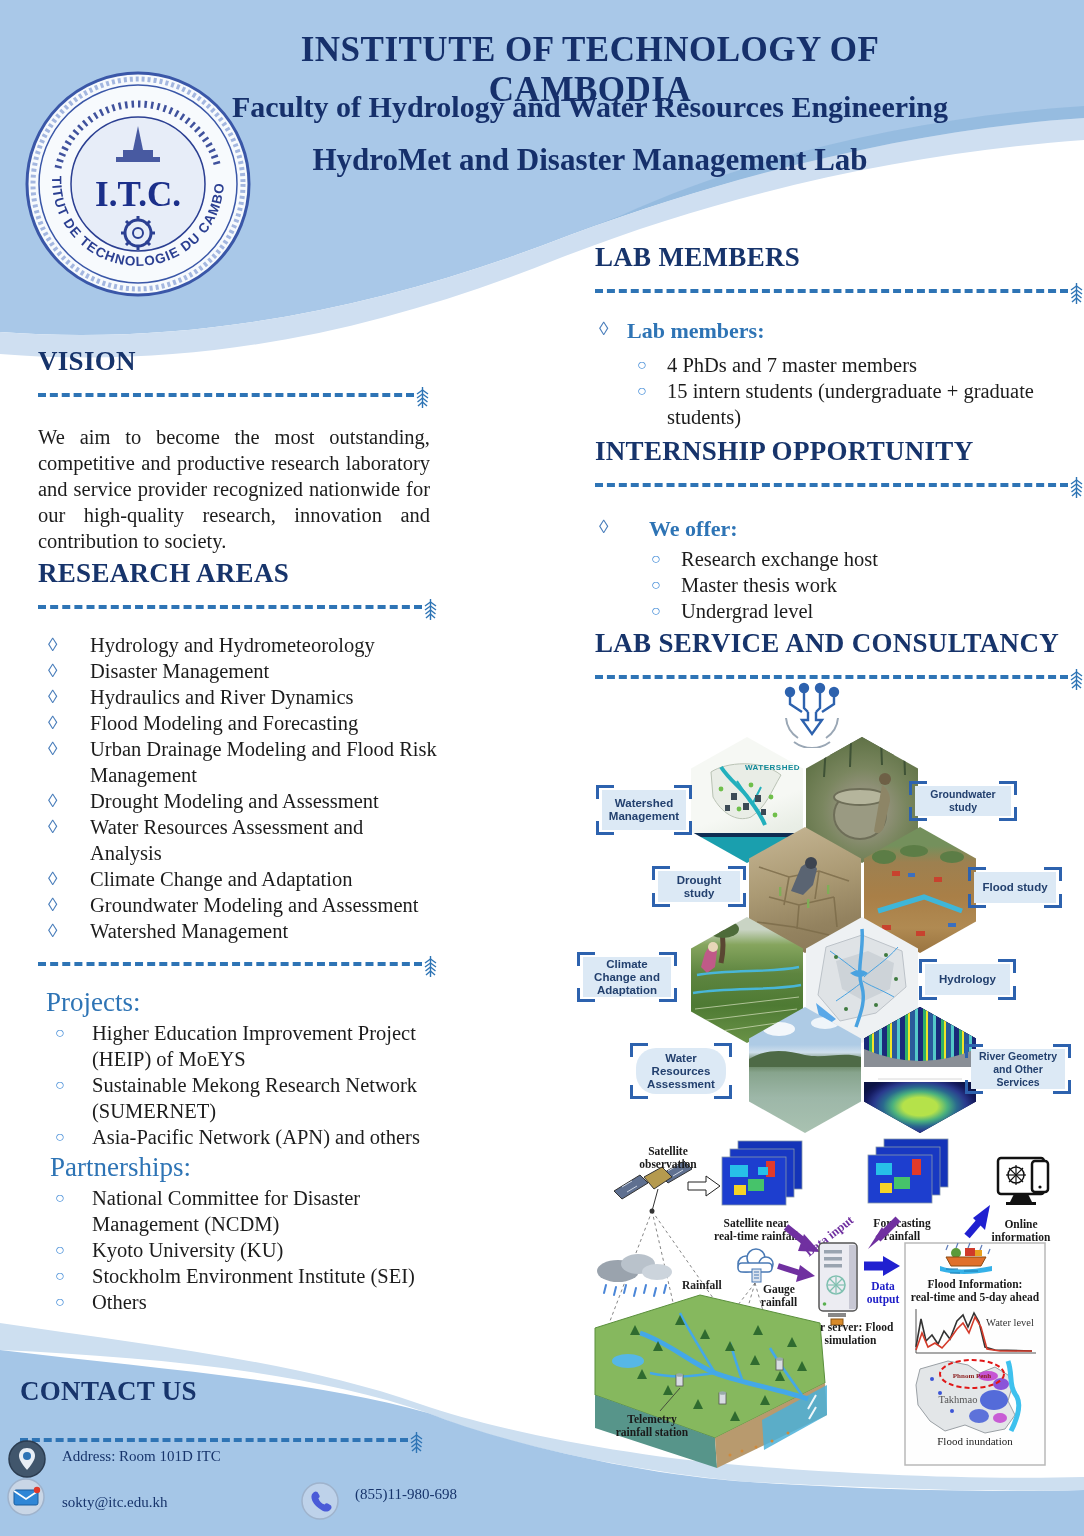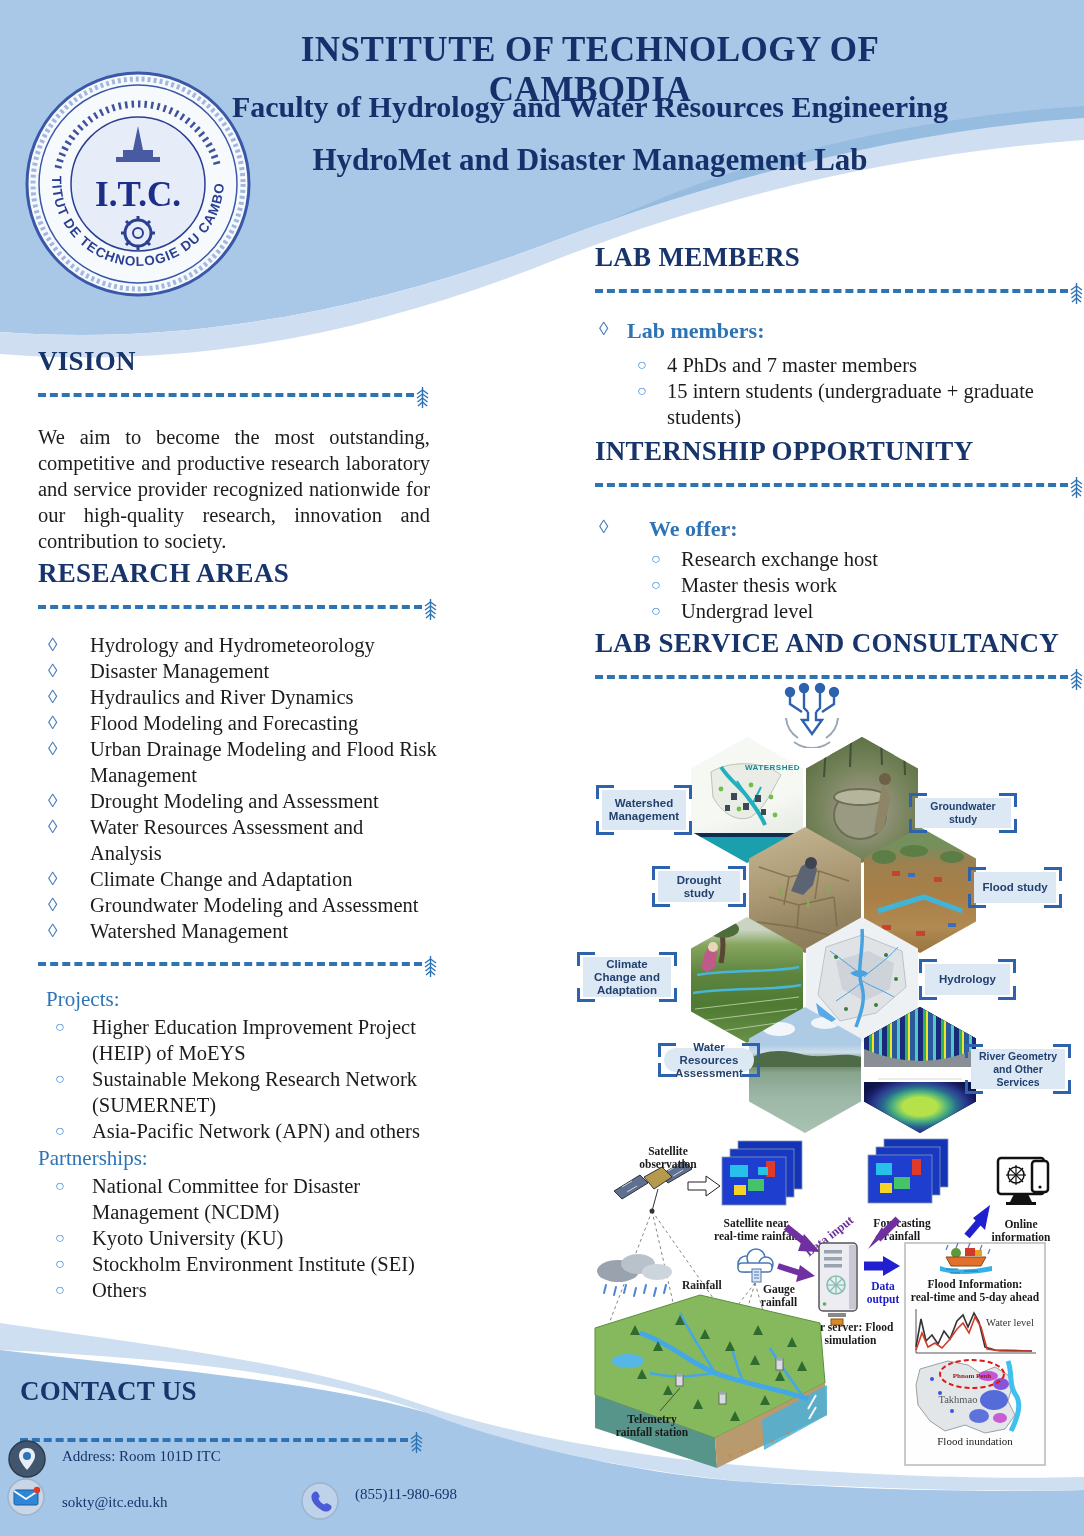--- a/index.html
+++ b/index.html
@@ -23,21 +23,21 @@
   .h2{font-size:27px;font-weight:bold;color:#17346b;letter-spacing:.3px;}
   .divider{display:flex;align-items:flex-start;margin-top:9px;height:24px;}
   .dash{flex:1;border-top:4px dashed #2e74b5;margin-top:7px;}
   .leaf{flex:0 0 auto;margin-left:1px;}
   .body-text{font-size:20.5px;line-height:26px;text-align:justify;color:#1c1c1c;margin:14px 0 0 0;}
   ul.plain{list-style:none;margin:10px 0 0 0;padding:0;}
   li.row{display:flex;align-items:flex-start;font-size:20.5px;line-height:26px;color:#1c1c1c;}
   .dm{flex:0 0 42px;padding-left:10px;color:#4a7ebb;font-size:19px;}
   .cm{flex:0 0 37px;padding-left:17px;color:#4a90d9;font-size:16px;line-height:26px;}
   .cm2{flex:0 0 30px;padding-left:42px;color:#4a90d9;font-size:16px;line-height:26px;}
-  .subhead-blue{font-size:21px;color:#2e74b5;margin-top:8px;}
+  .subhead-blue{font-size:27px;color:#2e74b5;margin-top:8px;}
   .subhead-bold{font-size:22px;font-weight:bold;color:#2e74b5;display:flex;margin-top:12px;}
   .subhead-bold .dm{flex:0 0 28px;padding-left:4px;color:#4a7ebb;font-weight:normal;}
 
   
   #contact{left:0;top:1376px;width:600px;z-index:4;}
   #contact .h2{margin-left:20px;}
   #contact .divider{margin-left:20px;width:404px;}
   .c-ic{position:absolute;}
   .c-tx{position:absolute;font-size:15px;color:#17346b;}
 
@@ -212,21 +212,21 @@
         </li>
       <li class="row">
           <span class="cm">○</span>
           <span>Sustainable Mekong Research Network (SUMERNET)</span>
         </li>
       <li class="row">
           <span class="cm">○</span>
           <span>Asia-Pacific Network (APN) and others</span>
         </li>
     </ul>
-    <div class="subhead-blue" style="margin-left:0;margin-top:2px;">Partnerships:</div>
+    <div class="subhead-blue" style="margin-left:12px;margin-top:2px;">Partnerships:</div>
     <ul class="plain" style="margin-top:2px;">
       <li class="row">
           <span class="cm">○</span>
           <span>National Committee for Disaster Management (NCDM)</span>
         </li>
       <li class="row">
           <span class="cm">○</span>
           <span>Kyoto University (KU)</span>
         </li>
       <li class="row">
@@ -478,41 +478,41 @@
         <g stroke="#d8d8d8" stroke-width="1">
             <line x1="14" y1="72" x2="98" y2="72"></line>
           </g>
       </svg>
     </div>
 
     <div class="tag" style="left:22px;top:118px;width:84px;height:40px;">
         <i></i>
         <span>Watershed Management</span>
       </div>
-    <div class="tag" style="left:335px;top:114px;width:96px;height:30px;font-size:10.5px;margin-top:12px;">
+    <div class="tag" style="left:335px;top:114px;width:96px;height:30px;font-size:10.5px;">
         <i></i>
         <span>Groundwater study</span>
       </div>
     <div class="tag" style="left:78px;top:199px;width:82px;height:31px;">
         <i></i>
         <span>Drought study</span>
       </div>
     <div class="tag" style="left:394px;top:200px;width:82px;height:31px;">
         <i></i>
         <span>Flood study</span>
       </div>
     <div class="tag" style="left:3px;top:285px;width:88px;height:40px;">
         <i></i>
         <span>Climate Change and Adaptation</span>
       </div>
     <div class="tag" style="left:345px;top:292px;width:85px;height:31px;">
         <i></i>
         <span>Hydrology</span>
       </div>
-    <div class="tag" style="left:84px;top:376px;width:90px;height:24px;border-radius:20px;">
+    <div class="tag" style="left:56px;top:376px;width:90px;height:46px;border-radius:20px;">
         <i></i>
         <span>Water Resources Assessment</span>
       </div>
     <div class="tag" style="left:391px;top:377px;width:94px;height:40px;font-size:10.5px;">
         <i></i>
         <span>River Geometry and Other Services</span>
       </div>
   </div>
 
   <svg class="abs" style="left:580px;top:1133px;z-index:2;" width="504" height="340" viewBox="0 0 504 340" font-family="Liberation Serif, serif">

